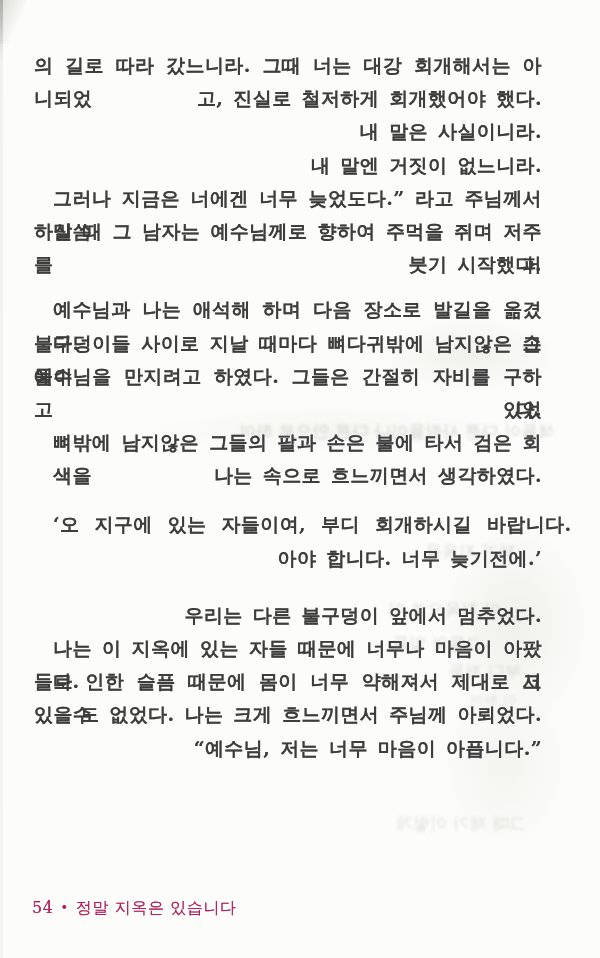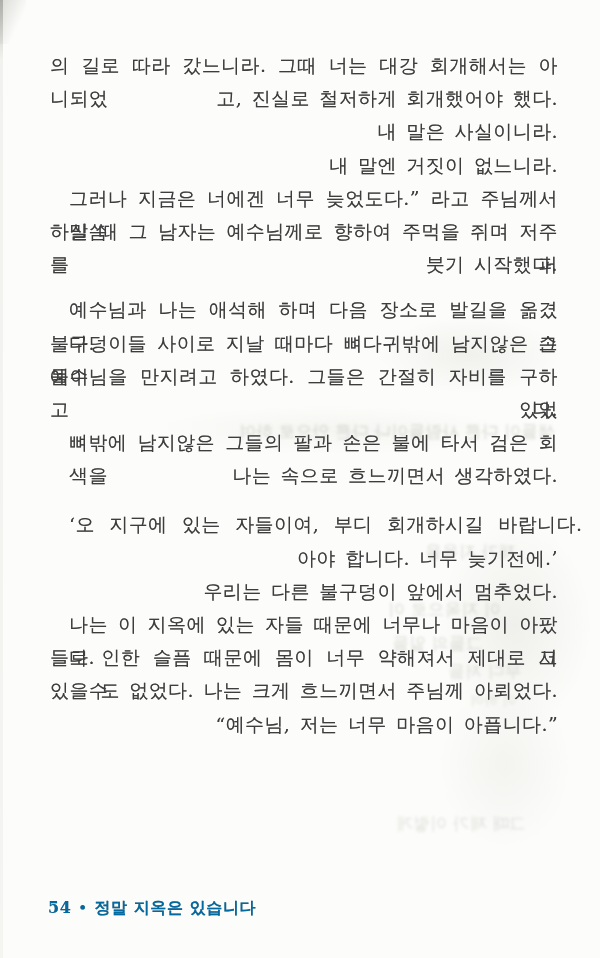--- a/index.html
+++ b/index.html
@@ -29,52 +29,52 @@
   }
   .corner-smudge {
     position: absolute;
     left: 0; top: 0;
     width: 26px; height: 44px;
     background: linear-gradient(115deg, rgba(140,140,134,0.30), transparent 65%);
     pointer-events: none;
   }
   .page-body {
     position: absolute;
-    left: 50px;
+    left: 34px;
     top: 49px;
     width: 508px;
+    font-weight: bold;
   }
   .line {
     font-size: 19px;
     line-height: 33.2px;
     height: 33.2px;
     white-space: nowrap;
     word-spacing: 3px;
     letter-spacing: 0.4px;
     text-shadow: 0 0 0.5px rgba(70,70,70,0.55);
     text-align: right;
   }
   .line.justify {
     white-space: normal;
     text-align: justify;
     text-align-last: justify;
   }
   .line.indent { padding-left: 19px; }
   .line.wide { word-spacing: 8px; margin-top: 16px; }
   .para-gap-1 { margin-top: 12px; }
-  .para-gap-2 { }
+  .para-gap-2 { margin-top: 24px; }
   .footer {
     position: absolute;
-    left: 48px;
+    left: 32px;
     top: 898px;
     font-size: 16px;
     letter-spacing: 0.6px;
-    color: #0369a1;
+    color: #be185d;
     text-shadow: 0 0 0.5px rgba(70,70,70,0.5);
-    font-weight: bold;
   }
   .footer .sep {
     display: inline-block;
     margin: 0 7px;
     font-size: 13px;
     vertical-align: 1px;
   }
   .bleed {
     position: absolute;
     font-size: 17px;

